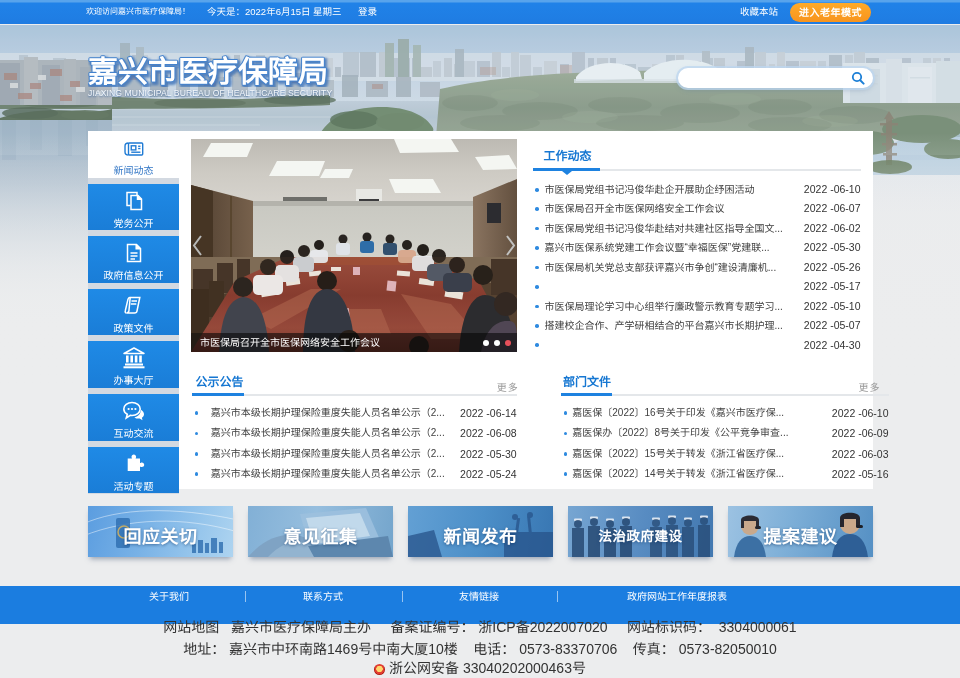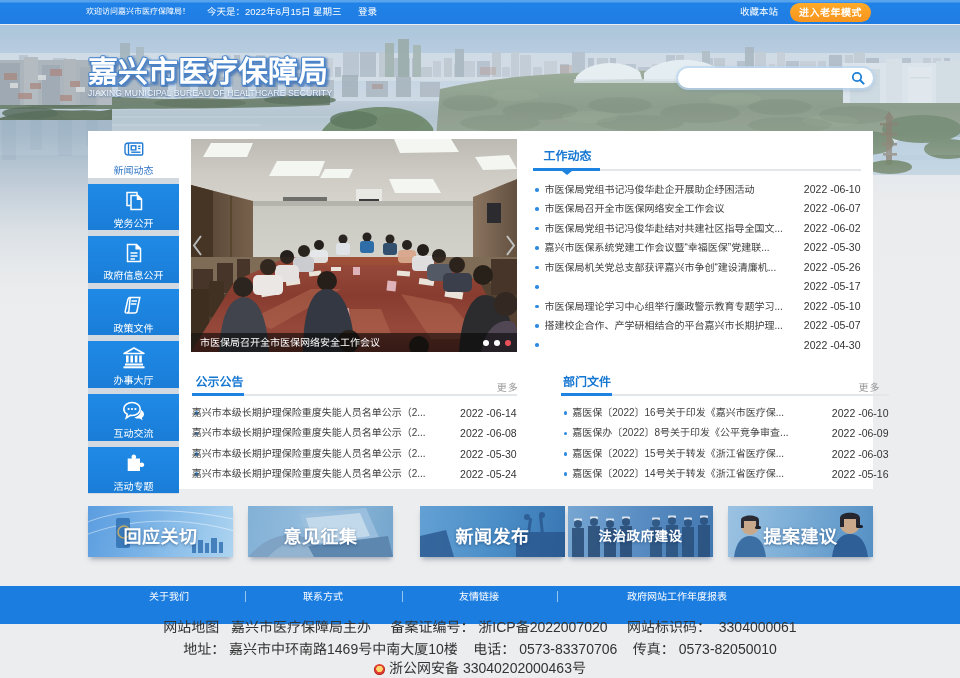--- a/index.html
+++ b/index.html
@@ -47,21 +47,21 @@
 ul.news li .dt{position:absolute;right:0;top:0;font-size:10.5px;color:#333;}
 #wkd{left:533px;top:144.5px;width:327.5px;}
 #wkd .ptitle{margin-left:10.5px;}
 #wkd ul.news li .dot{left:2.2px;}
 #wkd ul.news li .tx{left:11.5px;}
 #wkd ul.news li{height:19.45px;line-height:19.45px;}
 #gsgg{left:191.7px;top:371px;width:325px;}
 #gsgg .ptitle{margin-left:3.7px;}
 #gsgg .pline i{width:52.3px;}
 #gsgg ul.news li .dot{left:2.9px;}
-#gsgg ul.news li .tx{left:0;}
+#gsgg ul.news li .tx{left:0;text-align:right;}
 #gsgg .more{right:-2px;}
 #bmwj{left:533px;top:371px;width:327.5px;margin-left:28px;}
 #bmwj .ptitle{margin-left:2px;}
 #bmwj .pline i{width:51px;}
 #bmwj ul.news li .dot{left:2.7px;}
 #bmwj ul.news li .tx{left:11.3px;}
 #bmwj .more{right:8px;}
 .low ul.news li{height:20.3px;line-height:20.3px;}
 .low .pline{margin-top:.5px;}
 
@@ -733,21 +733,21 @@
 <div class="ban" style="left:248px;background:linear-gradient(100deg,#82b0d6 0%,#96bede 45%,#74a5cc 100%);">
   <svg class="abs" style="left:0;top:0;" width="145" height="51" viewBox="0 0 145 51">
       <polygon points="52,8 118,2 132,34 62,44" fill="#9cc0de" opacity=".9"></polygon>
       <polygon points="58,12 112,7 122,30 66,38" fill="#c5dcec" opacity=".9"></polygon>
       <path d="M0 51 C 20 28 44 24 62 34 L 70 51 Z" fill="#7fa3c4"></path>
       <path d="M20 51 C 36 34 52 32 64 40 L 70 51 Z" fill="#93b4d0"></path>
       <polygon points="60,40 140,30 145,51 66,51" fill="#5d87ae"></polygon>
     </svg>
   <b>意见征集</b>
 </div>
-<div class="ban" style="left:420px;background:linear-gradient(100deg,#63a0d4 0%,#4c8fc8 50%,#3876b2 100%);">
+<div class="ban" style="left:408px;background:linear-gradient(100deg,#63a0d4 0%,#4c8fc8 50%,#3876b2 100%);">
   <svg class="abs" style="left:0;top:0;" width="145" height="51" viewBox="0 0 145 51">
       <g fill="#27538a" opacity=".75">
         <polygon points="0,51 0,30 26,24 34,51"></polygon>
         <rect x="96" y="26" width="49" height="25"></rect>
         <rect x="108" y="12" width="3" height="16" transform="rotate(8 109 20)"></rect>
         <circle cx="107" cy="11" r="3"></circle>
         <rect x="120" y="10" width="3" height="18" transform="rotate(-6 121 19)"></rect>
         <circle cx="122" cy="9" r="3"></circle>
       </g>
     </svg>

